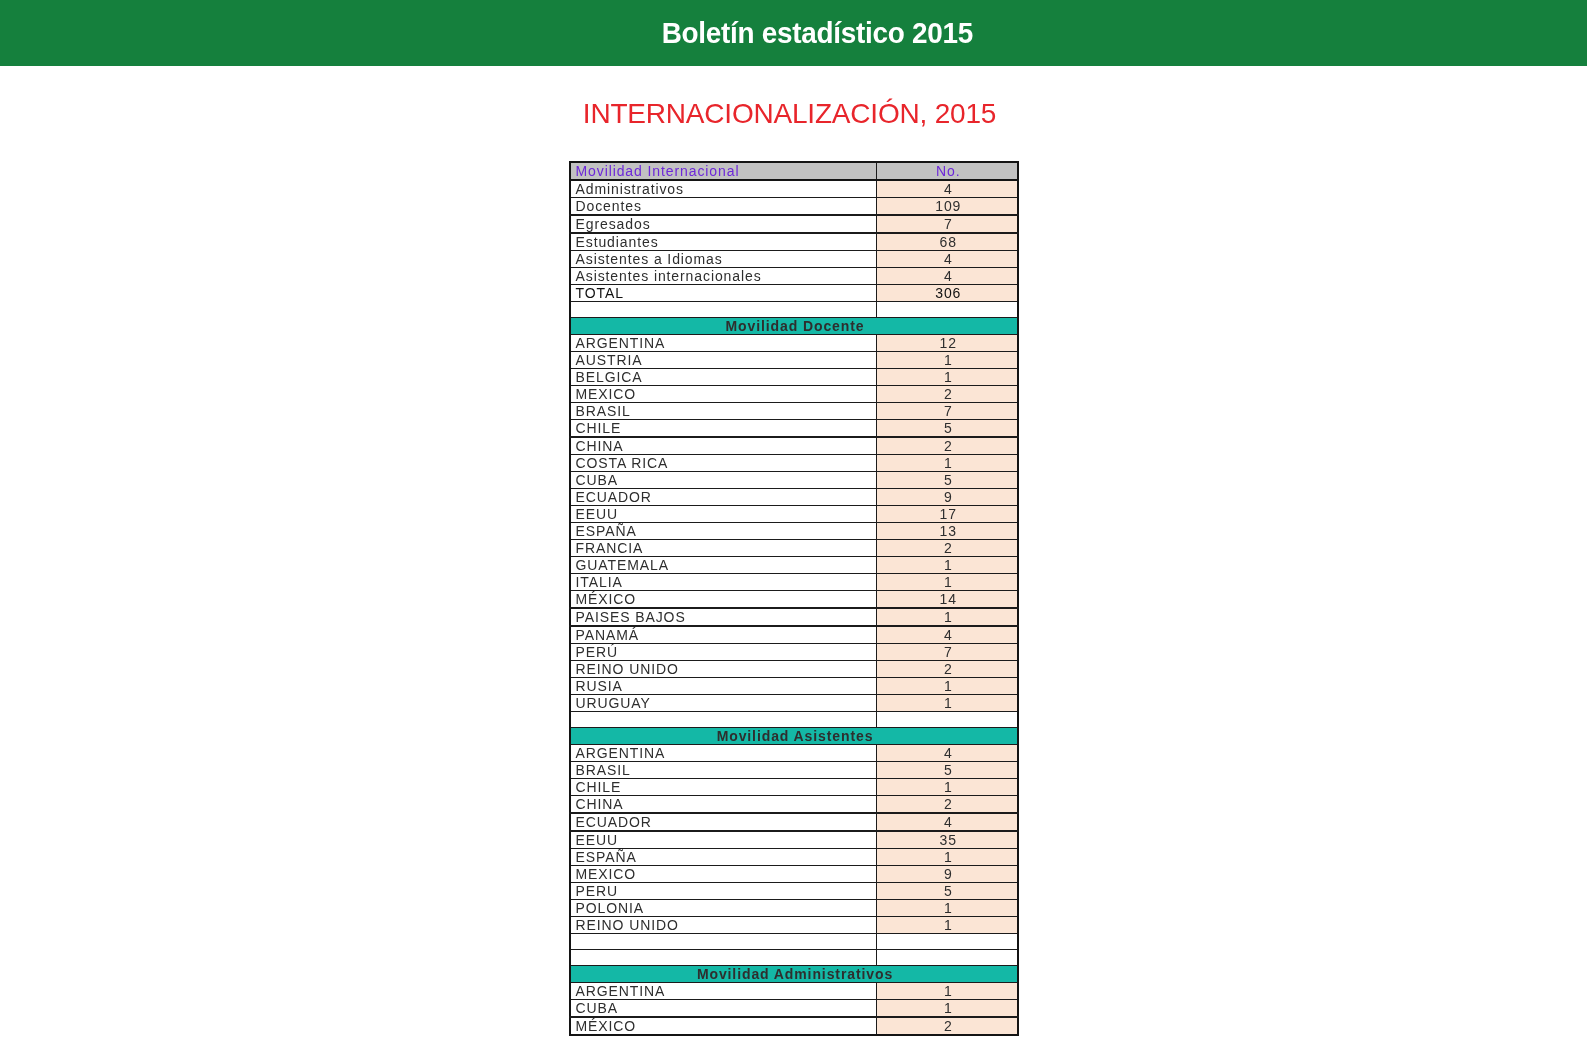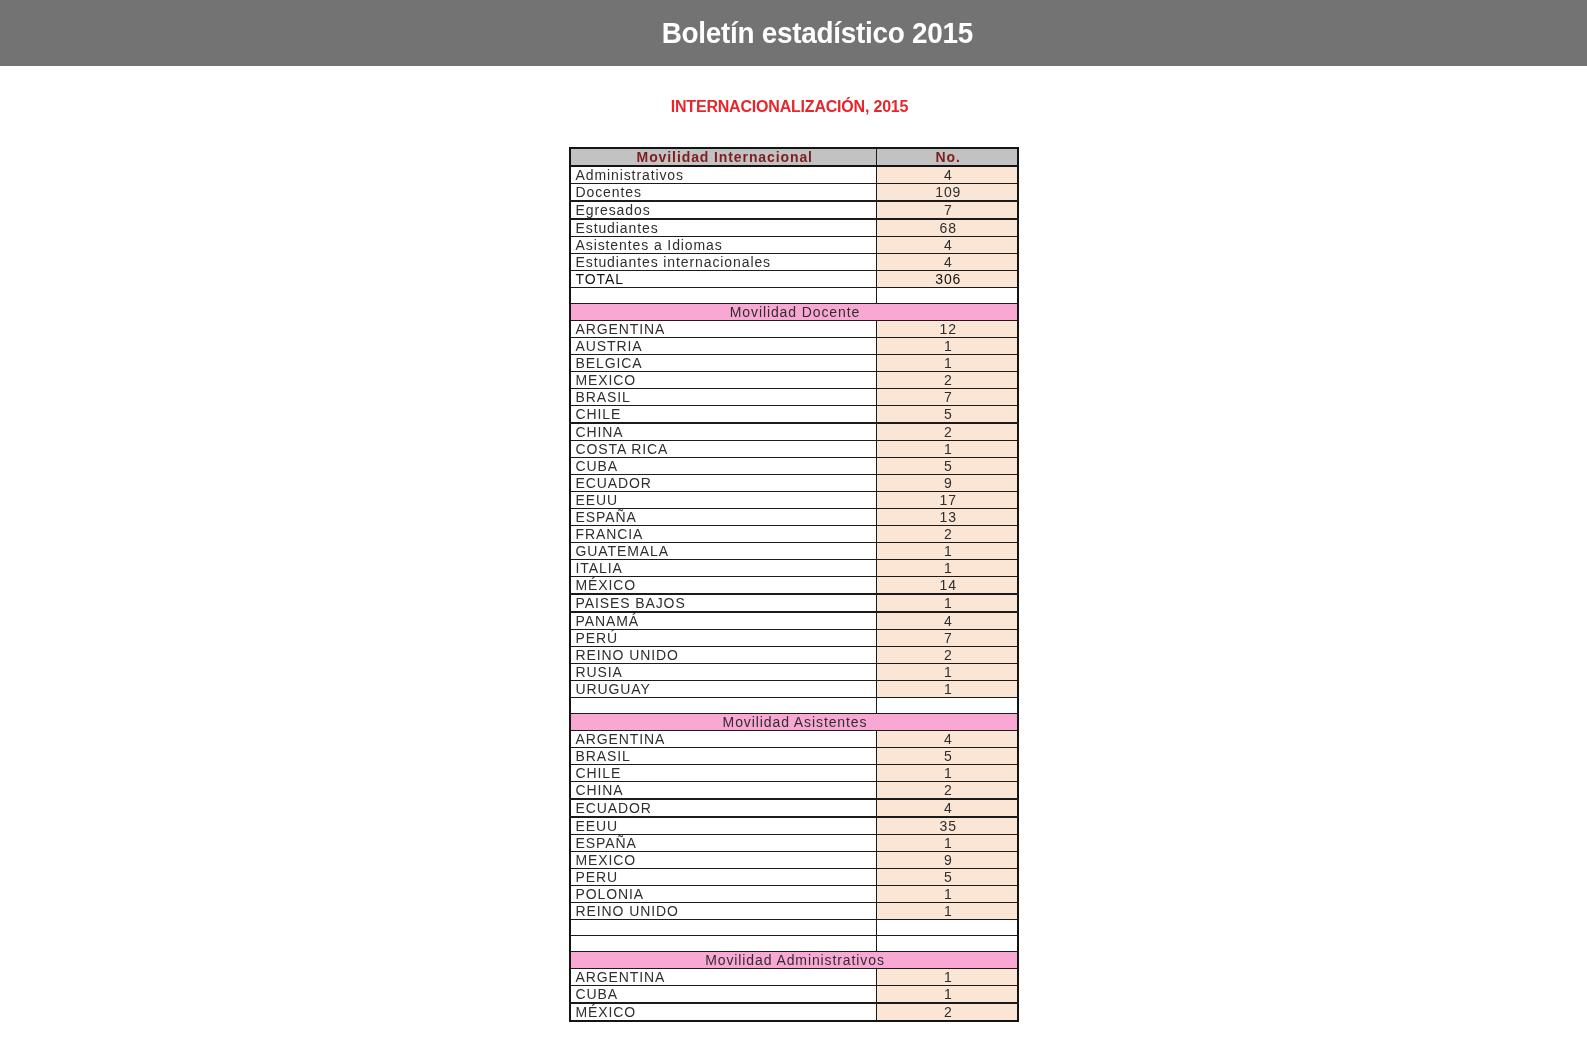--- a/index.html
+++ b/index.html
@@ -3,54 +3,54 @@
 <meta charset="utf-8">
 <style>
   * { box-sizing: border-box; }
   html, body { margin: 0; padding: 0; }
   body {
     width: 1587px; height: 1056px; overflow: hidden;
     background: #ffffff;
     font-family: "Liberation Sans", sans-serif;
   }
   .banner {
-    height: 66px; background: #737373;
+    height: 66px; background: #15803d;
     display: flex; align-items: center; justify-content: center; padding-left: 48px;
   }
   .banner-title {
     color: #ffffff; font-weight: bold; font-size: 30px;
     letter-spacing: -0.3px; transform: scaleX(0.93);
     white-space: nowrap;
   }
   .page-title {
     margin: 32px 8px 0 0; text-align: center;
-    color: #E8252B; font-size: 16px; font-weight: bold;
+    color: #E8252B; font-size: 28px; font-weight: normal;
     letter-spacing: -0.2px;
   }
   .table-wrap { margin-top: 31px; display: flex; justify-content: center; }
   table.mobility {
     border-collapse: collapse; table-layout: fixed;
     width: 424px; border: 2.5px solid #141414;
   }
   table.mobility td {
     border: 1px solid #1b1b1b;
     height: 16px; line-height: 16px;
     font-size: 14px; color: #2e2e2e; letter-spacing: 0.9px;
     padding: 0 2px 0 5px;
     white-space: nowrap; overflow: hidden; vertical-align: middle;
   }
   td.col-label { width: 307px; text-align: left; }
   td.col-value { width: 141px; text-align: center; background: #FBE5D5; padding: 0; }
   tr.spacer td { background: #ffffff; }
   tr.head-row td {
-    background: #C2C2C2; font-weight: bold; color: #7f1d1d;
-    border-top: 2.5px solid #141414; border-bottom: 2.5px solid #141414; text-align: center;
+    background: #C2C2C2; font-weight: normal; color: #6d28d9;
+    border-top: 2.5px solid #141414; border-bottom: 2.5px solid #141414;
   }
   td.head-merged {
-    background: #f9a8d4; font-weight: normal; color: #111111;
+    background: #14b8a6; font-weight: bold; color: #111111;
     text-align: center; letter-spacing: 1px;
     border-top: 2.5px solid #141414; border-bottom: 2.5px solid #141414;
   }
   tr.total-row td { font-weight: normal; color: #111111; }
   
   tbody tr:nth-child(3)  td, tbody tr:nth-child(4)  td,
   tbody tr:nth-child(16) td, tbody tr:nth-child(26) td,
   tbody tr:nth-child(27) td, tbody tr:nth-child(38) td,
   tbody tr:nth-child(39) td, tbody tr:nth-child(50) td {
     border-bottom-width: 2.5px;
@@ -86,21 +86,21 @@
         </tr>
         <tr class="data-row">
           <td class="col-label">Estudiantes</td>
           <td class="col-value">68</td>
         </tr>
         <tr class="data-row">
           <td class="col-label">Asistentes a Idiomas</td>
           <td class="col-value">4</td>
         </tr>
         <tr class="data-row">
-          <td class="col-label">Estudiantes internacionales</td>
+          <td class="col-label">Asistentes internacionales</td>
           <td class="col-value">4</td>
         </tr>
         <tr class="total-row">
           <td class="col-label">TOTAL</td>
           <td class="col-value">306</td>
         </tr>
         <tr class="spacer">
           <td class="col-label"></td>
           <td class="col-value"></td>
         </tr>

